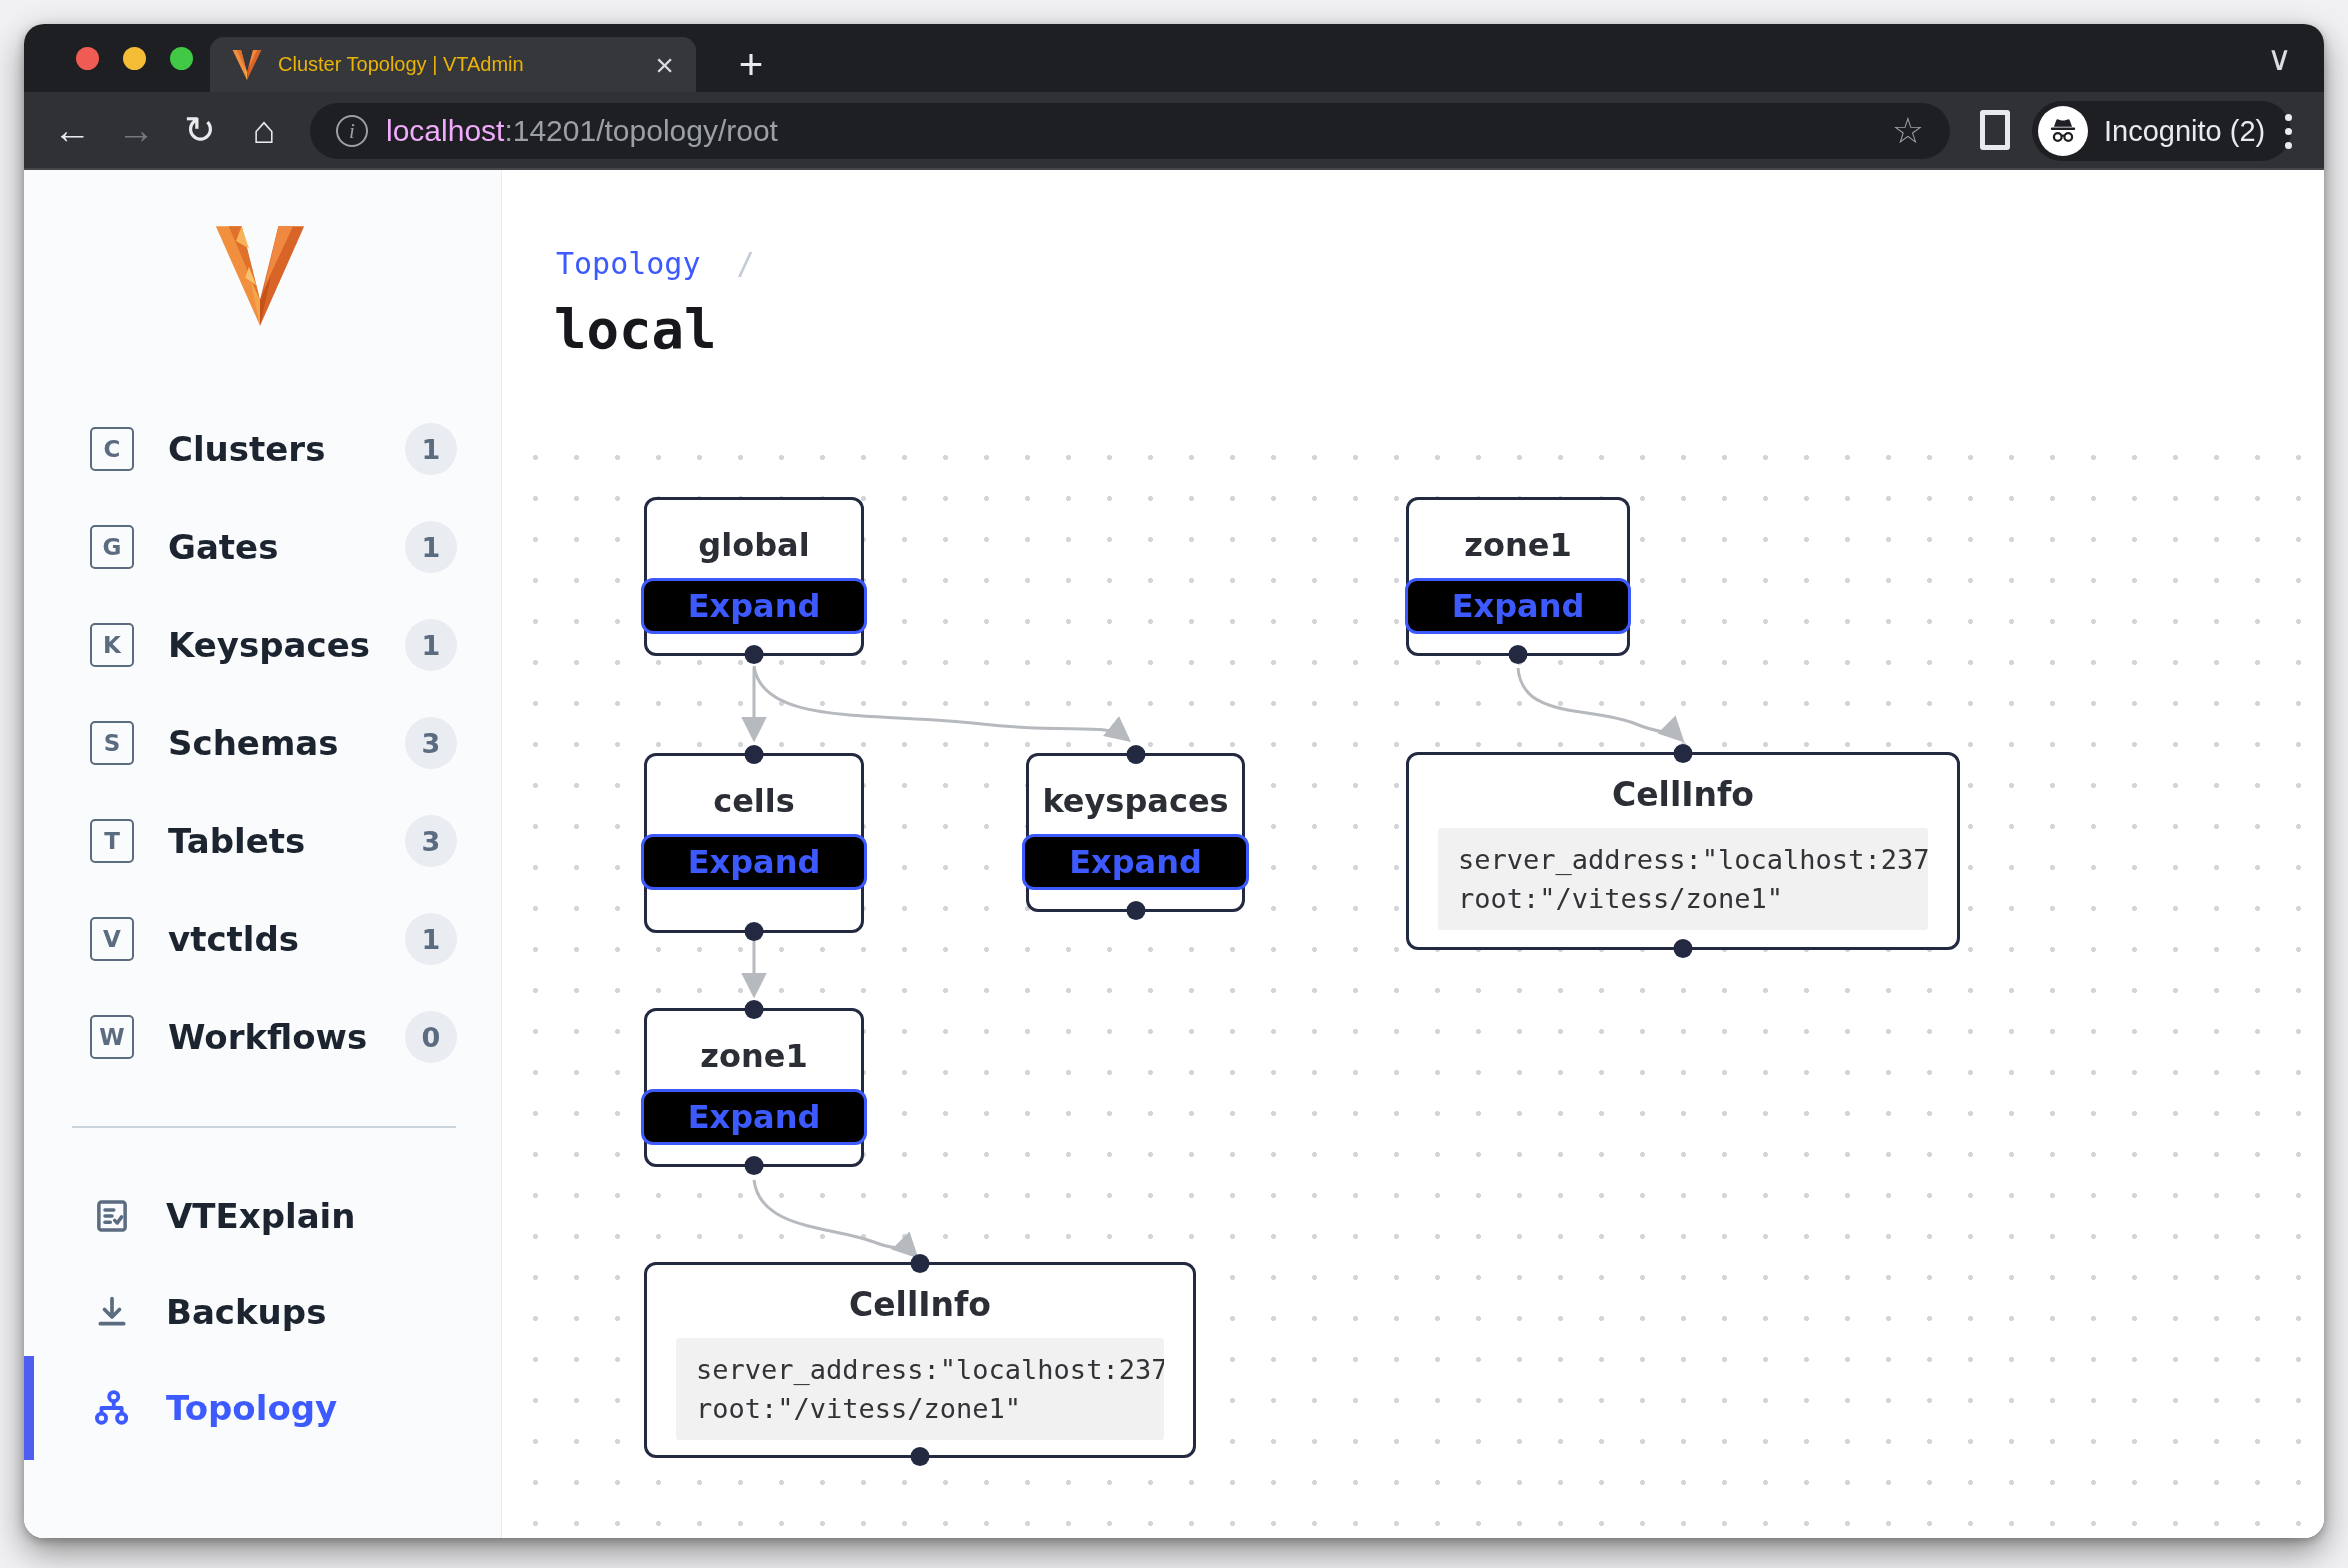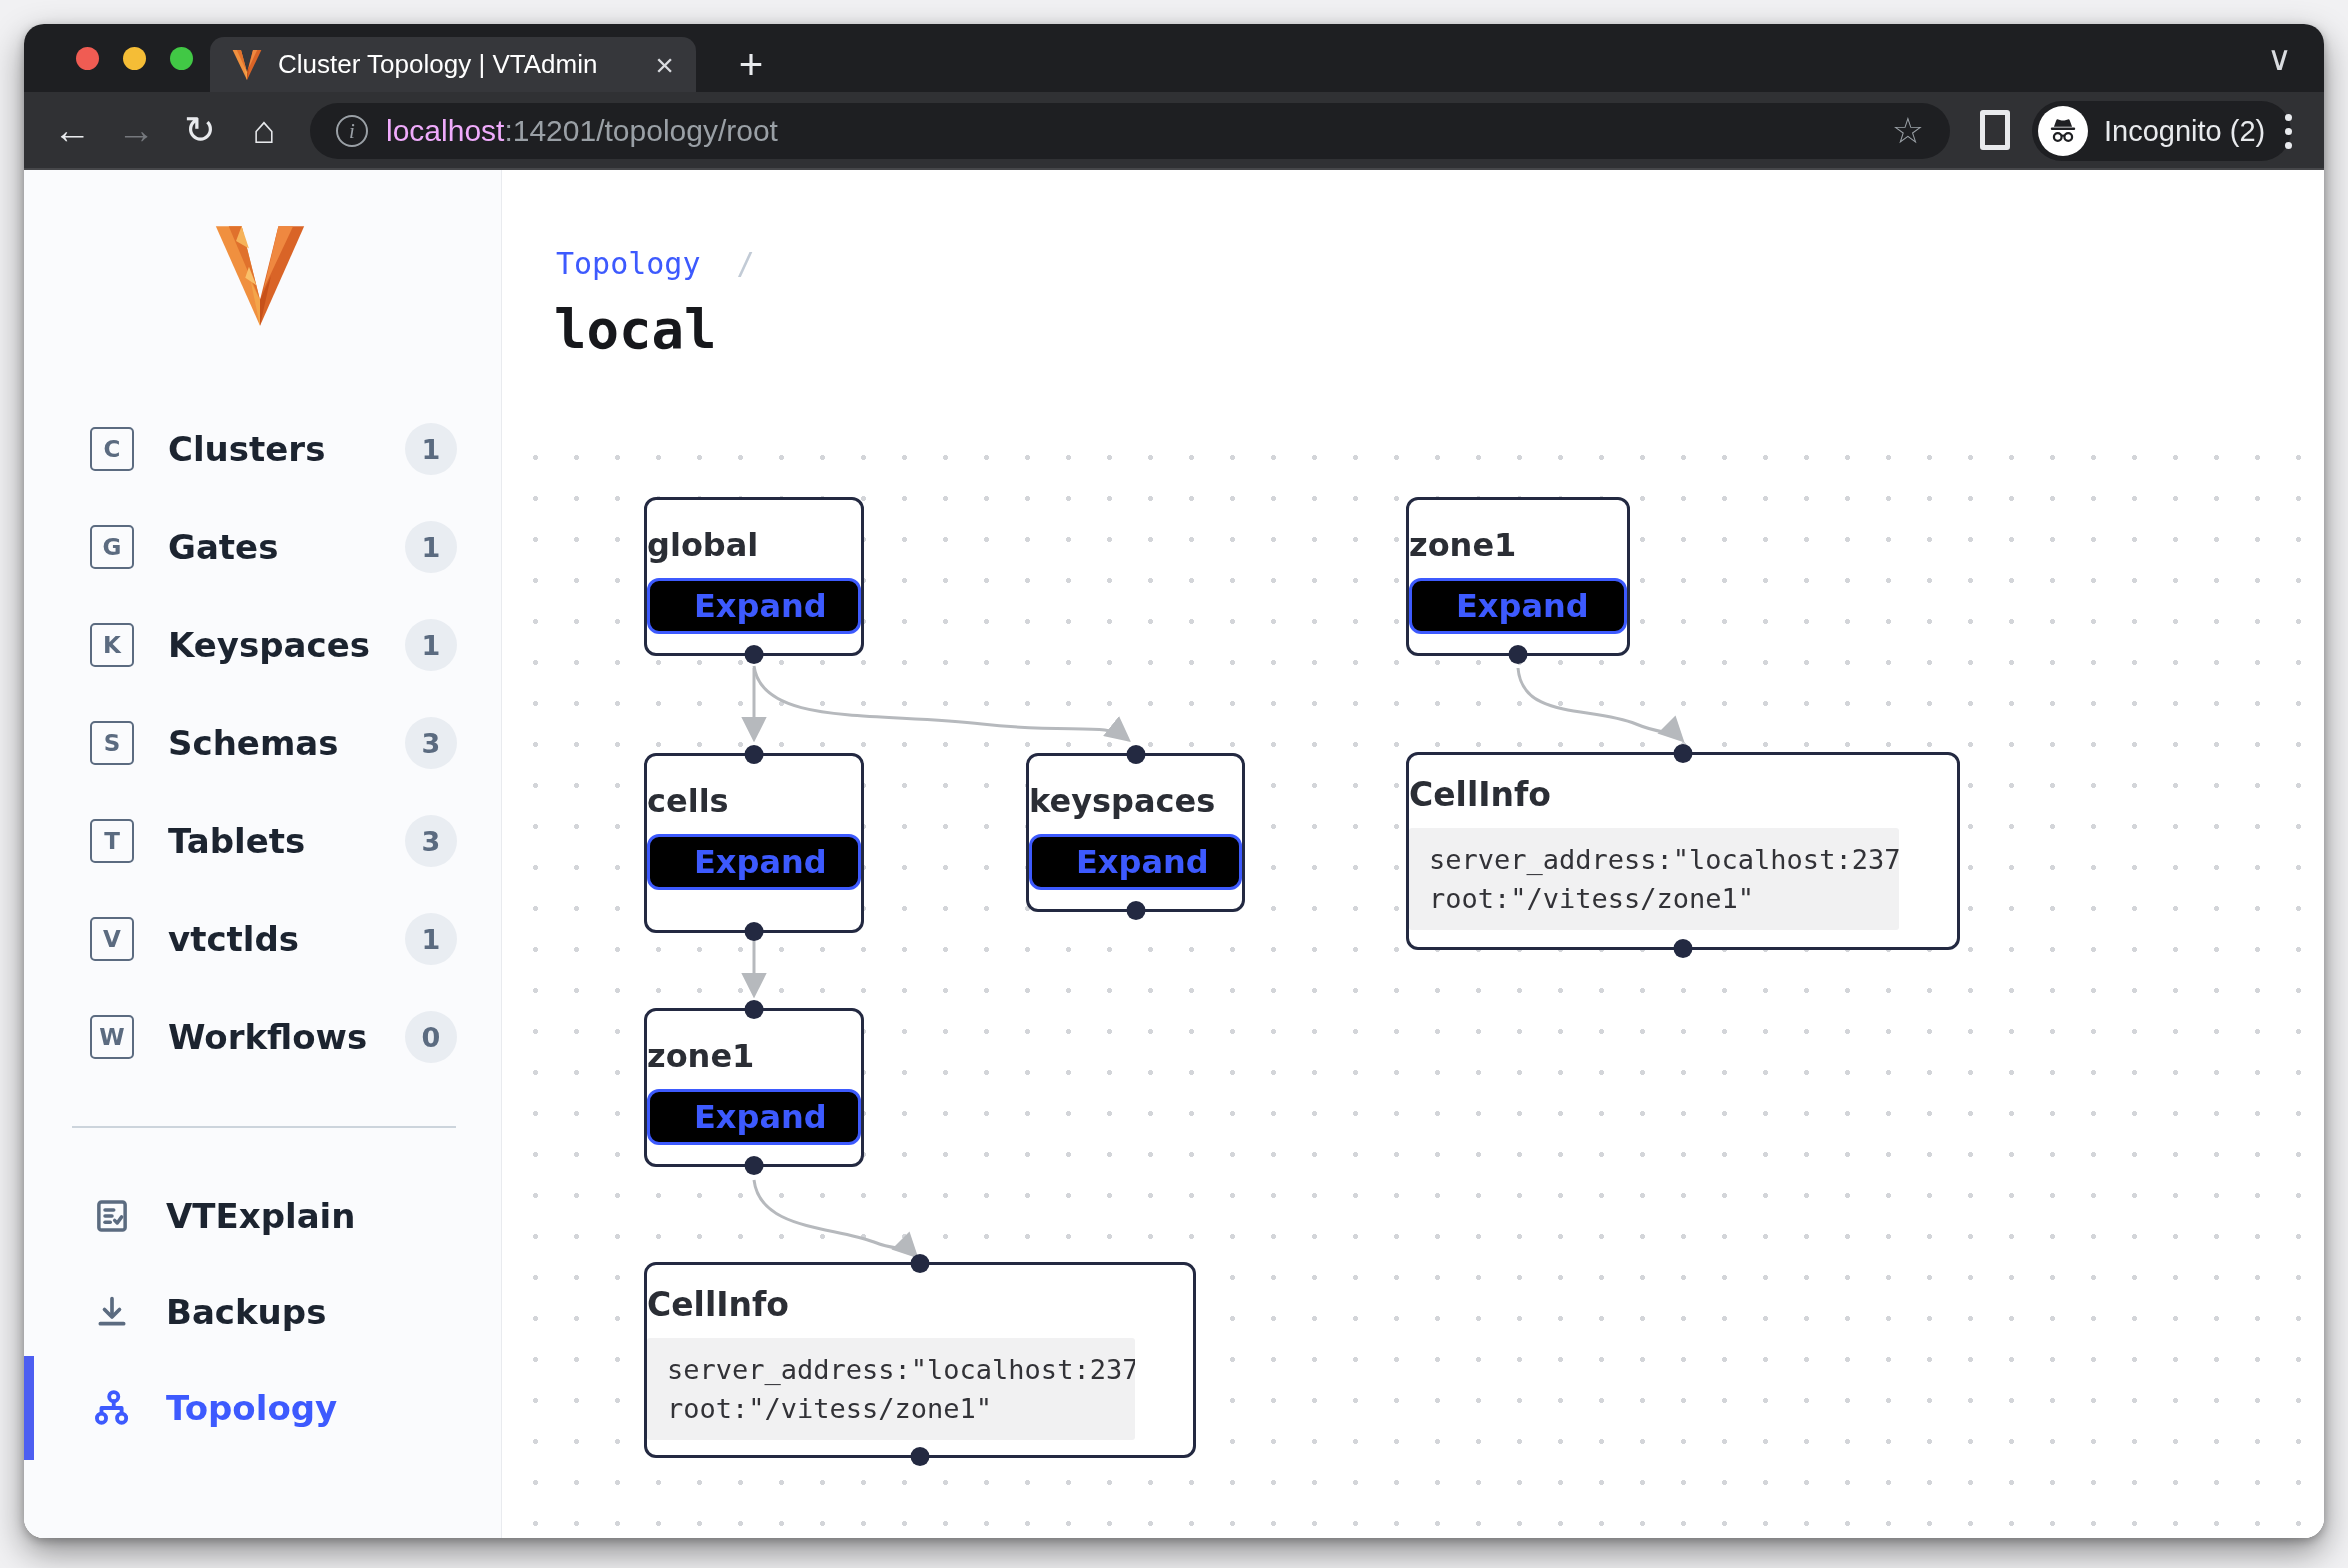--- a/index.html
+++ b/index.html
@@ -26,21 +26,21 @@
   .traffic { position:absolute; top:23px; left:52px; display:flex; gap:24px; }
   .light { width:23px; height:23px; border-radius:50%; }
   .light.red{ background:#f05c53; }
   .light.yellow{ background:#f5bd36; }
   .light.green{ background:#41c845; }
   .tab {
     position:absolute; left:186px; top:13px; width:486px; height:55px;
     background:#36373b; border-radius:14px 14px 0 0;
     display:flex; align-items:center; padding:0 22px; gap:16px;
   }
-  .tab-title { color:#ffffff; font-size:26px; white-space:nowrap; overflow:hidden; flex:1; }
+  .tab-title { color:#eab308; font-size:20px; white-space:nowrap; overflow:hidden; flex:1; }
   .tab-close { color:#dadce0; font-size:32px; line-height:1; cursor:default; }
   .newtab-btn {
     position:absolute; left:700px; top:14px; width:54px; height:54px;
     color:#e8eaed; font-size:42px; display:flex; align-items:center; justify-content:center;
   }
   .tabsearch-chevron { position:absolute; right:32px; top:14px; color:#dadce0; font-size:34px; }
   
   .toolbar {
     position:absolute; left:0; top:68px; right:0; height:78px;
     background:#303134; display:flex; align-items:center;
@@ -112,21 +112,21 @@
   .canvas {
     position:absolute; left:0; top:284px; right:0; bottom:0;
     background-image:radial-gradient(#d3d5d9 2.5px, transparent 2.8px);
     background-size:41px 41px; background-position:13px 24px;
   }
   
   .graph { position:absolute; left:0; top:0; right:0; bottom:0; }
   .edges { position:absolute; left:0; top:0; width:2300px; height:1514px; pointer-events:none; }
   .gnode {
     position:absolute; background:#fff; border:3px solid #232941; border-radius:12px;
-    display:flex; flex-direction:column; 
+    display:flex; flex-direction:column; align-items:center;
   }
   .gnode .ntitle { font-size:32px; font-weight:700; color:#2b2e35; margin-top:26px; }
   .expand-btn {
     margin-top:14px; padding:6px 44px; border:3.5px solid #3d5afe; border-radius:12px;
     background:#000000; color:#3d5afe; font-size:32px; font-weight:700;
     font-family:"DejaVu Sans", sans-serif; cursor:pointer;
   }
   .cellinfo .ntitle { margin-top:20px; font-size:33px; }
   .codeblock {
     margin-top:14px; width:calc(100% - 58px); background:#f1f1f2; border-radius:3px;

